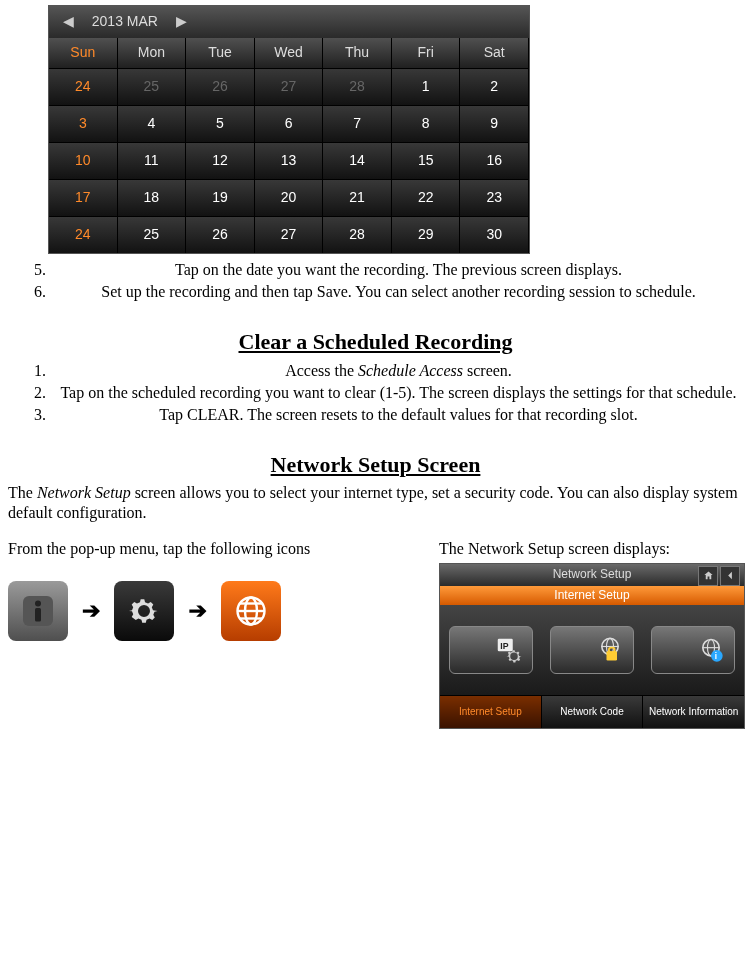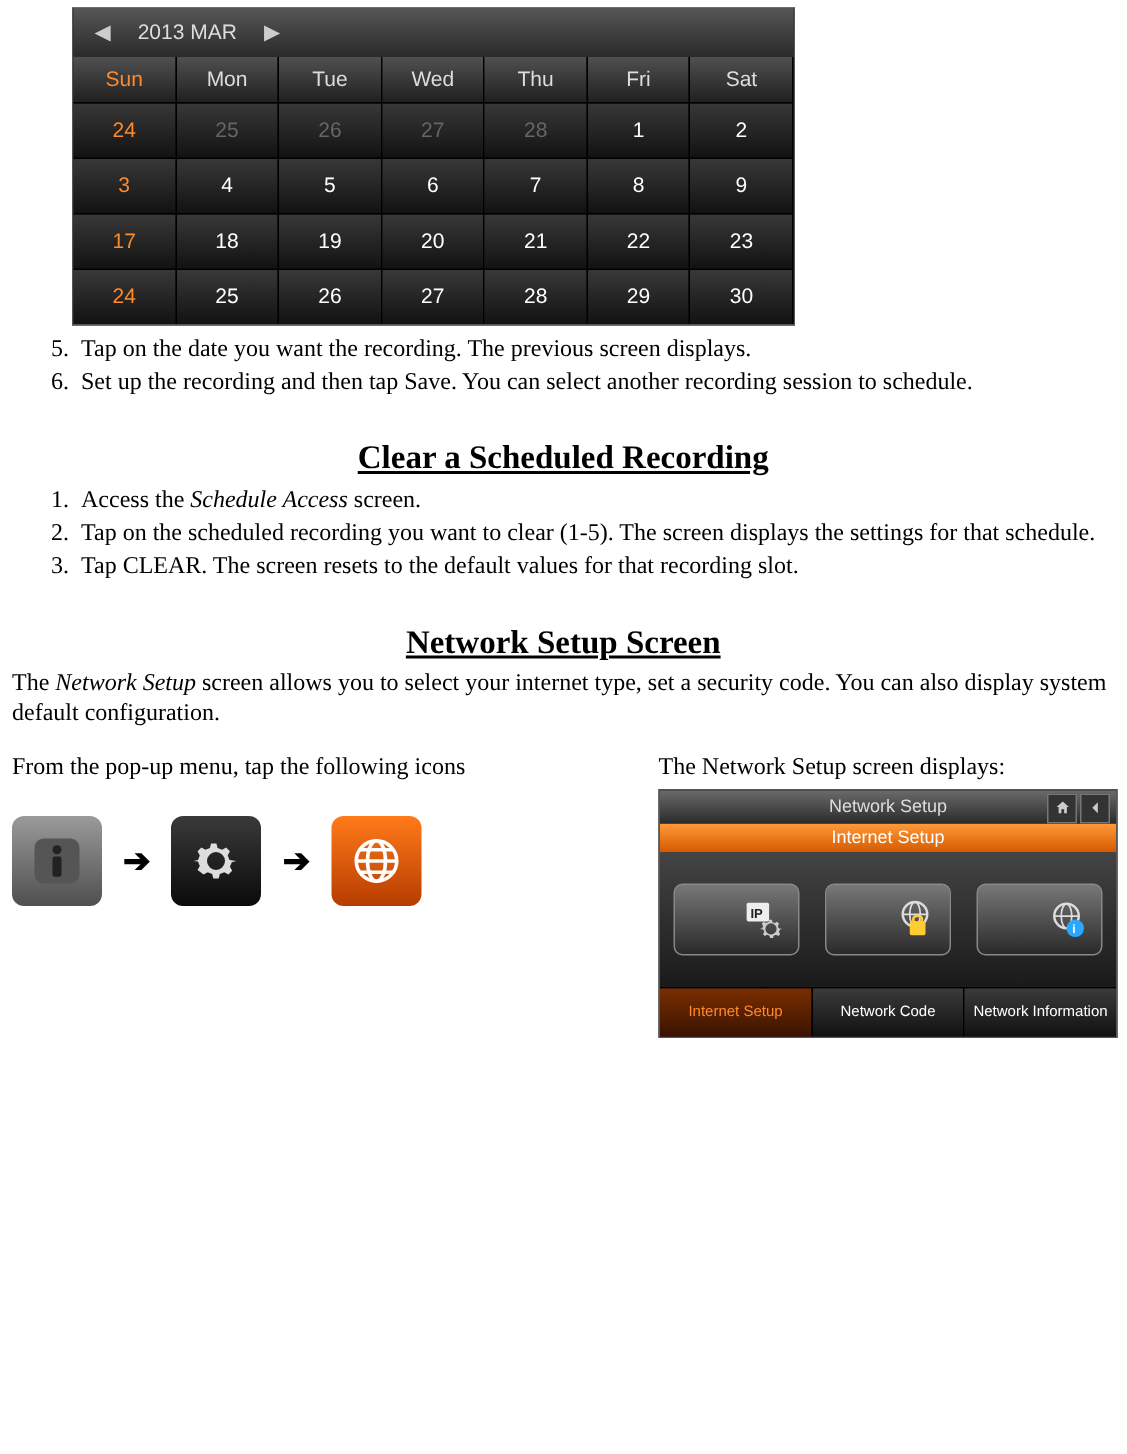--- a/index.html
+++ b/index.html
@@ -47,21 +47,21 @@
   .cal-weeks .week { display:flex; }
   .cal-weeks .week .cell {
     flex:1; height:36px; display:flex; align-items:center; justify-content:center;
     border-top:1px solid #000; border-right:1px solid #000;
     background: linear-gradient(#383838,#121212);
     color:#fff;
   }
   .cal-weeks .week .cell.dim { color:#666; }
   .cal-weeks .week .cell.sun { color:#ff8a2a; }
 
-  ol.steps { margin: 6px 0 18px 0; padding-left: 42px; }
+  ol.steps { margin: 6px 0 18px 0; padding-left: 42px; text-align: center; }
   ol.steps li { padding-left: 4px; margin-bottom: 2px; }
 
   h2 { font-size: 22px; font-weight:bold; margin: 26px 0 2px 0; text-align: center; }
   h2.u { text-decoration: underline; }
   p.intro { margin: 4px 0 16px 0; }
 
   .two-col { display:flex; gap:11px; }
   .two-col .left { flex: 0 0 420px; }
   .two-col .right { flex:1; }
 
@@ -148,20 +148,29 @@
         <div class="week">
           <div class="cell sun">3</div>
           <div class="cell">4</div>
           <div class="cell">5</div>
           <div class="cell">6</div>
           <div class="cell">7</div>
           <div class="cell">8</div>
           <div class="cell">9</div>
         </div>
         <div class="week">
+          <div class="cell sun">10</div>
+          <div class="cell">11</div>
+          <div class="cell">12</div>
+          <div class="cell">13</div>
+          <div class="cell">14</div>
+          <div class="cell">15</div>
+          <div class="cell">16</div>
+        </div>
+        <div class="week">
           <div class="cell sun">17</div>
           <div class="cell">18</div>
           <div class="cell">19</div>
           <div class="cell">20</div>
           <div class="cell">21</div>
           <div class="cell">22</div>
           <div class="cell">23</div>
         </div>
         <div class="week">
           <div class="cell sun">24</div>

